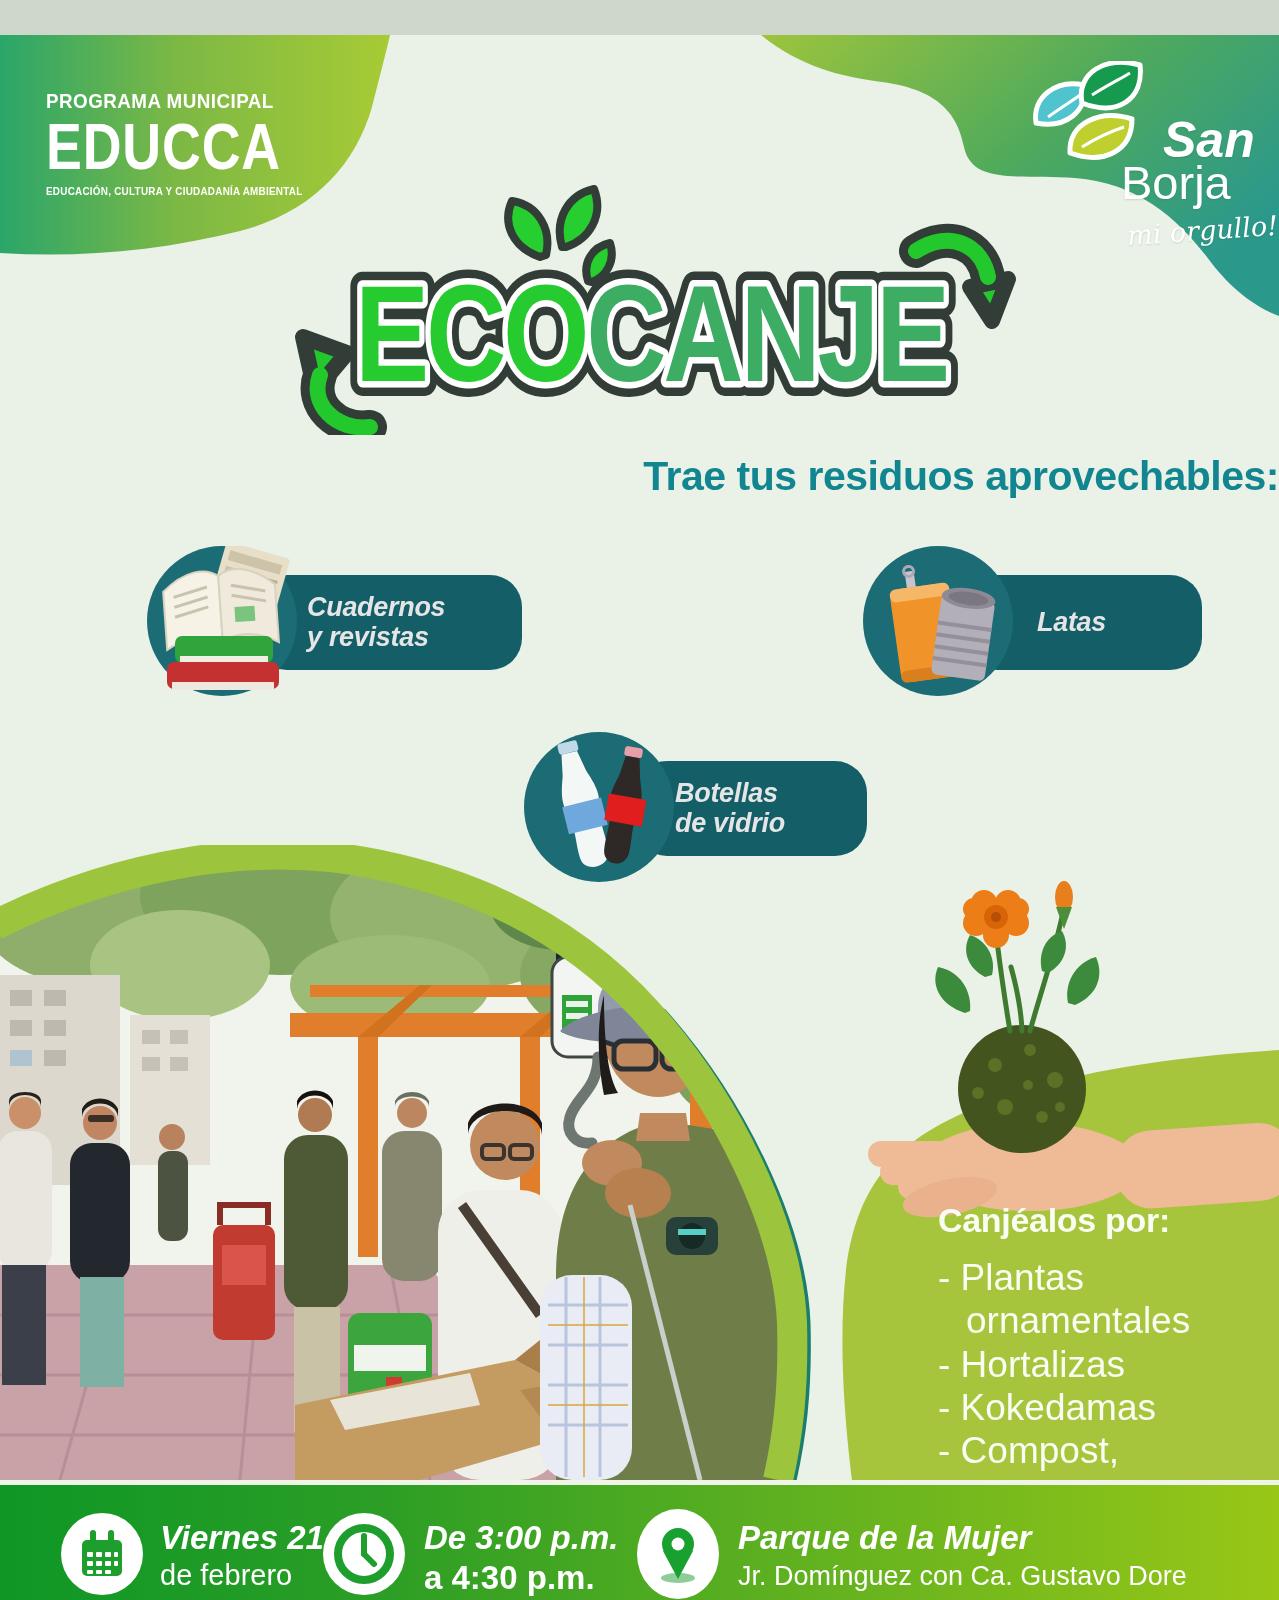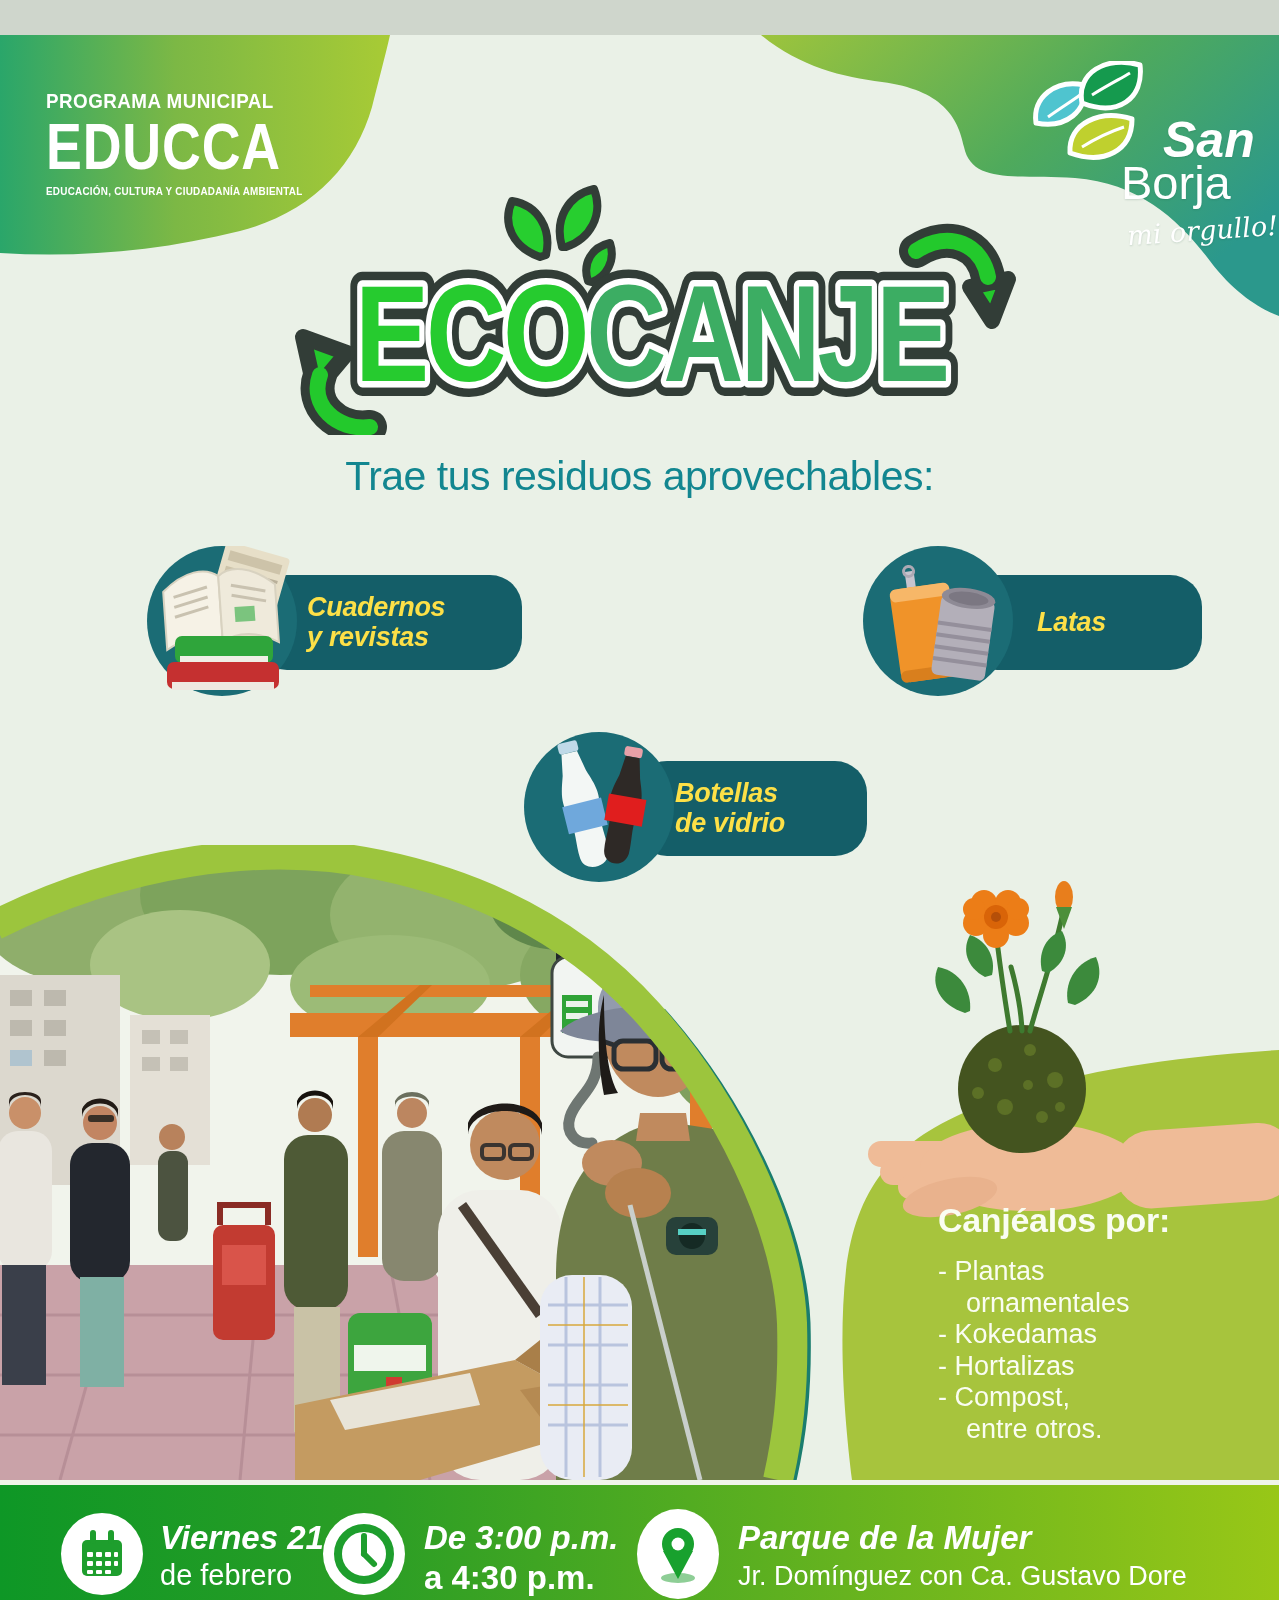--- a/index.html
+++ b/index.html
@@ -12,33 +12,33 @@
   
   .educca{left:46px;top:56px;color:#fff;line-height:1;}
   .educca .l1{font-size:20px;font-weight:700;letter-spacing:.5px;transform:scaleX(.94);transform-origin:left;}
   .educca .l2{font-size:64px;font-weight:700;letter-spacing:1px;margin-top:4px;transform:scaleX(.84);transform-origin:left;}
   .educca .l3{font-size:11.5px;font-weight:700;letter-spacing:.3px;margin-top:7px;transform:scaleX(.86);transform-origin:left;}
   .sb-text{color:#fff;line-height:1;text-shadow:0 1px 2px rgba(0,60,40,.15);}
   .sb-san{left:1163px;top:80px;font-size:50px;font-weight:700;font-style:italic;}
   .sb-borja{left:1121px;top:124px;font-size:47px;font-weight:400;}
   .sb-tag{left:1127px;top:182px;font-size:27px;font-style:italic;font-family:"DejaVu Serif",serif;transform:rotate(-4deg);}
   
-  .subtitle{left:0;top:418px;width:1279px;text-align:center;color:#128690;
-    font-size:41px;font-weight:400;letter-spacing:-.5px;}
+  .subtitle{left:0;top:418px;width:1279px;text-align:right;color:#128690;
+    font-size:41px;font-weight:700;letter-spacing:-.5px;}
   
   .badge{position:absolute;width:360px;height:160px;}
   .badge-pill{position:absolute;top:29px;height:95px;background:#145E68;border-radius:32px;
-    display:flex;flex-direction:column;justify-content:center;color:#fde047;
+    display:flex;flex-direction:column;justify-content:center;color:#e5e5e5;
     font-size:27px;font-weight:700;font-style:italic;line-height:1.1;letter-spacing:-.3px;}
   .badge-circle{position:absolute;left:0;top:0;width:150px;height:150px;border-radius:50%;background:#1B6C75;}
   .badge-icon{position:absolute;left:0;top:0;}
   
   .exchange{left:938px;top:1166px;width:330px;color:#FAFDF2;}
   .exchange .head{font-size:34px;font-weight:700;margin-bottom:16px;letter-spacing:-.3px;}
-  .exchange .ln{font-size:27px;line-height:1.17;font-weight:400;}
+  .exchange .ln{font-size:37px;line-height:1.17;font-weight:400;}
   .exchange .ind{padding-left:28px;}
   
   .bar{left:0;top:1445px;width:1279px;height:155px;
     background:linear-gradient(90deg,#0E9726 0%,#2C9E25 30%,#66B31F 66%,#98C717 100%);
     border-top:5px solid #F0F5EA;box-sizing:border-box;}
   .bar-text{position:absolute;color:#fff;line-height:1.15;}
   .bar-text .b1{display:block;font-size:33px;font-weight:700;font-style:italic;}
   .bar-text .b2{display:block;font-size:29px;font-weight:400;margin-top:2px;}
   .bar-text .b2b{display:block;font-size:33px;font-weight:700;margin-top:2px;}
   .bar-text .b2s{display:block;font-size:27px;font-weight:400;margin-top:4px;}
@@ -409,22 +409,22 @@
         <path d="M92,24 L106,24 L110,44 C115,60 117,66 113,82 C110,96 113,106 112,120 C110,136 88,136 87,120 C86,106 89,96 86,82 C82,66 84,60 89,44 Z" fill="#2E2926"></path>
         <rect x="82" y="64" width="38" height="27" fill="#E01E1E"></rect>
       </g>
     </svg>
   </div>
 
   <div class="abs exchange">
     <div class="head">Canjéalos por:</div>
     <div class="ln">- Plantas</div>
     <div class="ln ind">ornamentales</div>
+    <div class="ln">- Hortalizas</div>
     <div class="ln">- Kokedamas</div>
-    <div class="ln">- Hortalizas</div>
     <div class="ln">- Compost,</div>
     <div class="ln ind">entre otros.</div>
   </div>
 
   <div class="abs bar"></div>
 
   <svg class="bar-icon" style="left:60px;top:1477px" width="84" height="84" viewBox="0 0 84 84">
     <circle cx="42" cy="42" r="41" fill="#FFFFFF"></circle>
     <rect x="22" y="28" width="40" height="36" rx="5" fill="#1E9E2D"></rect>
     <rect x="30" y="18" width="6" height="14" rx="3" fill="#1E9E2D"></rect>

